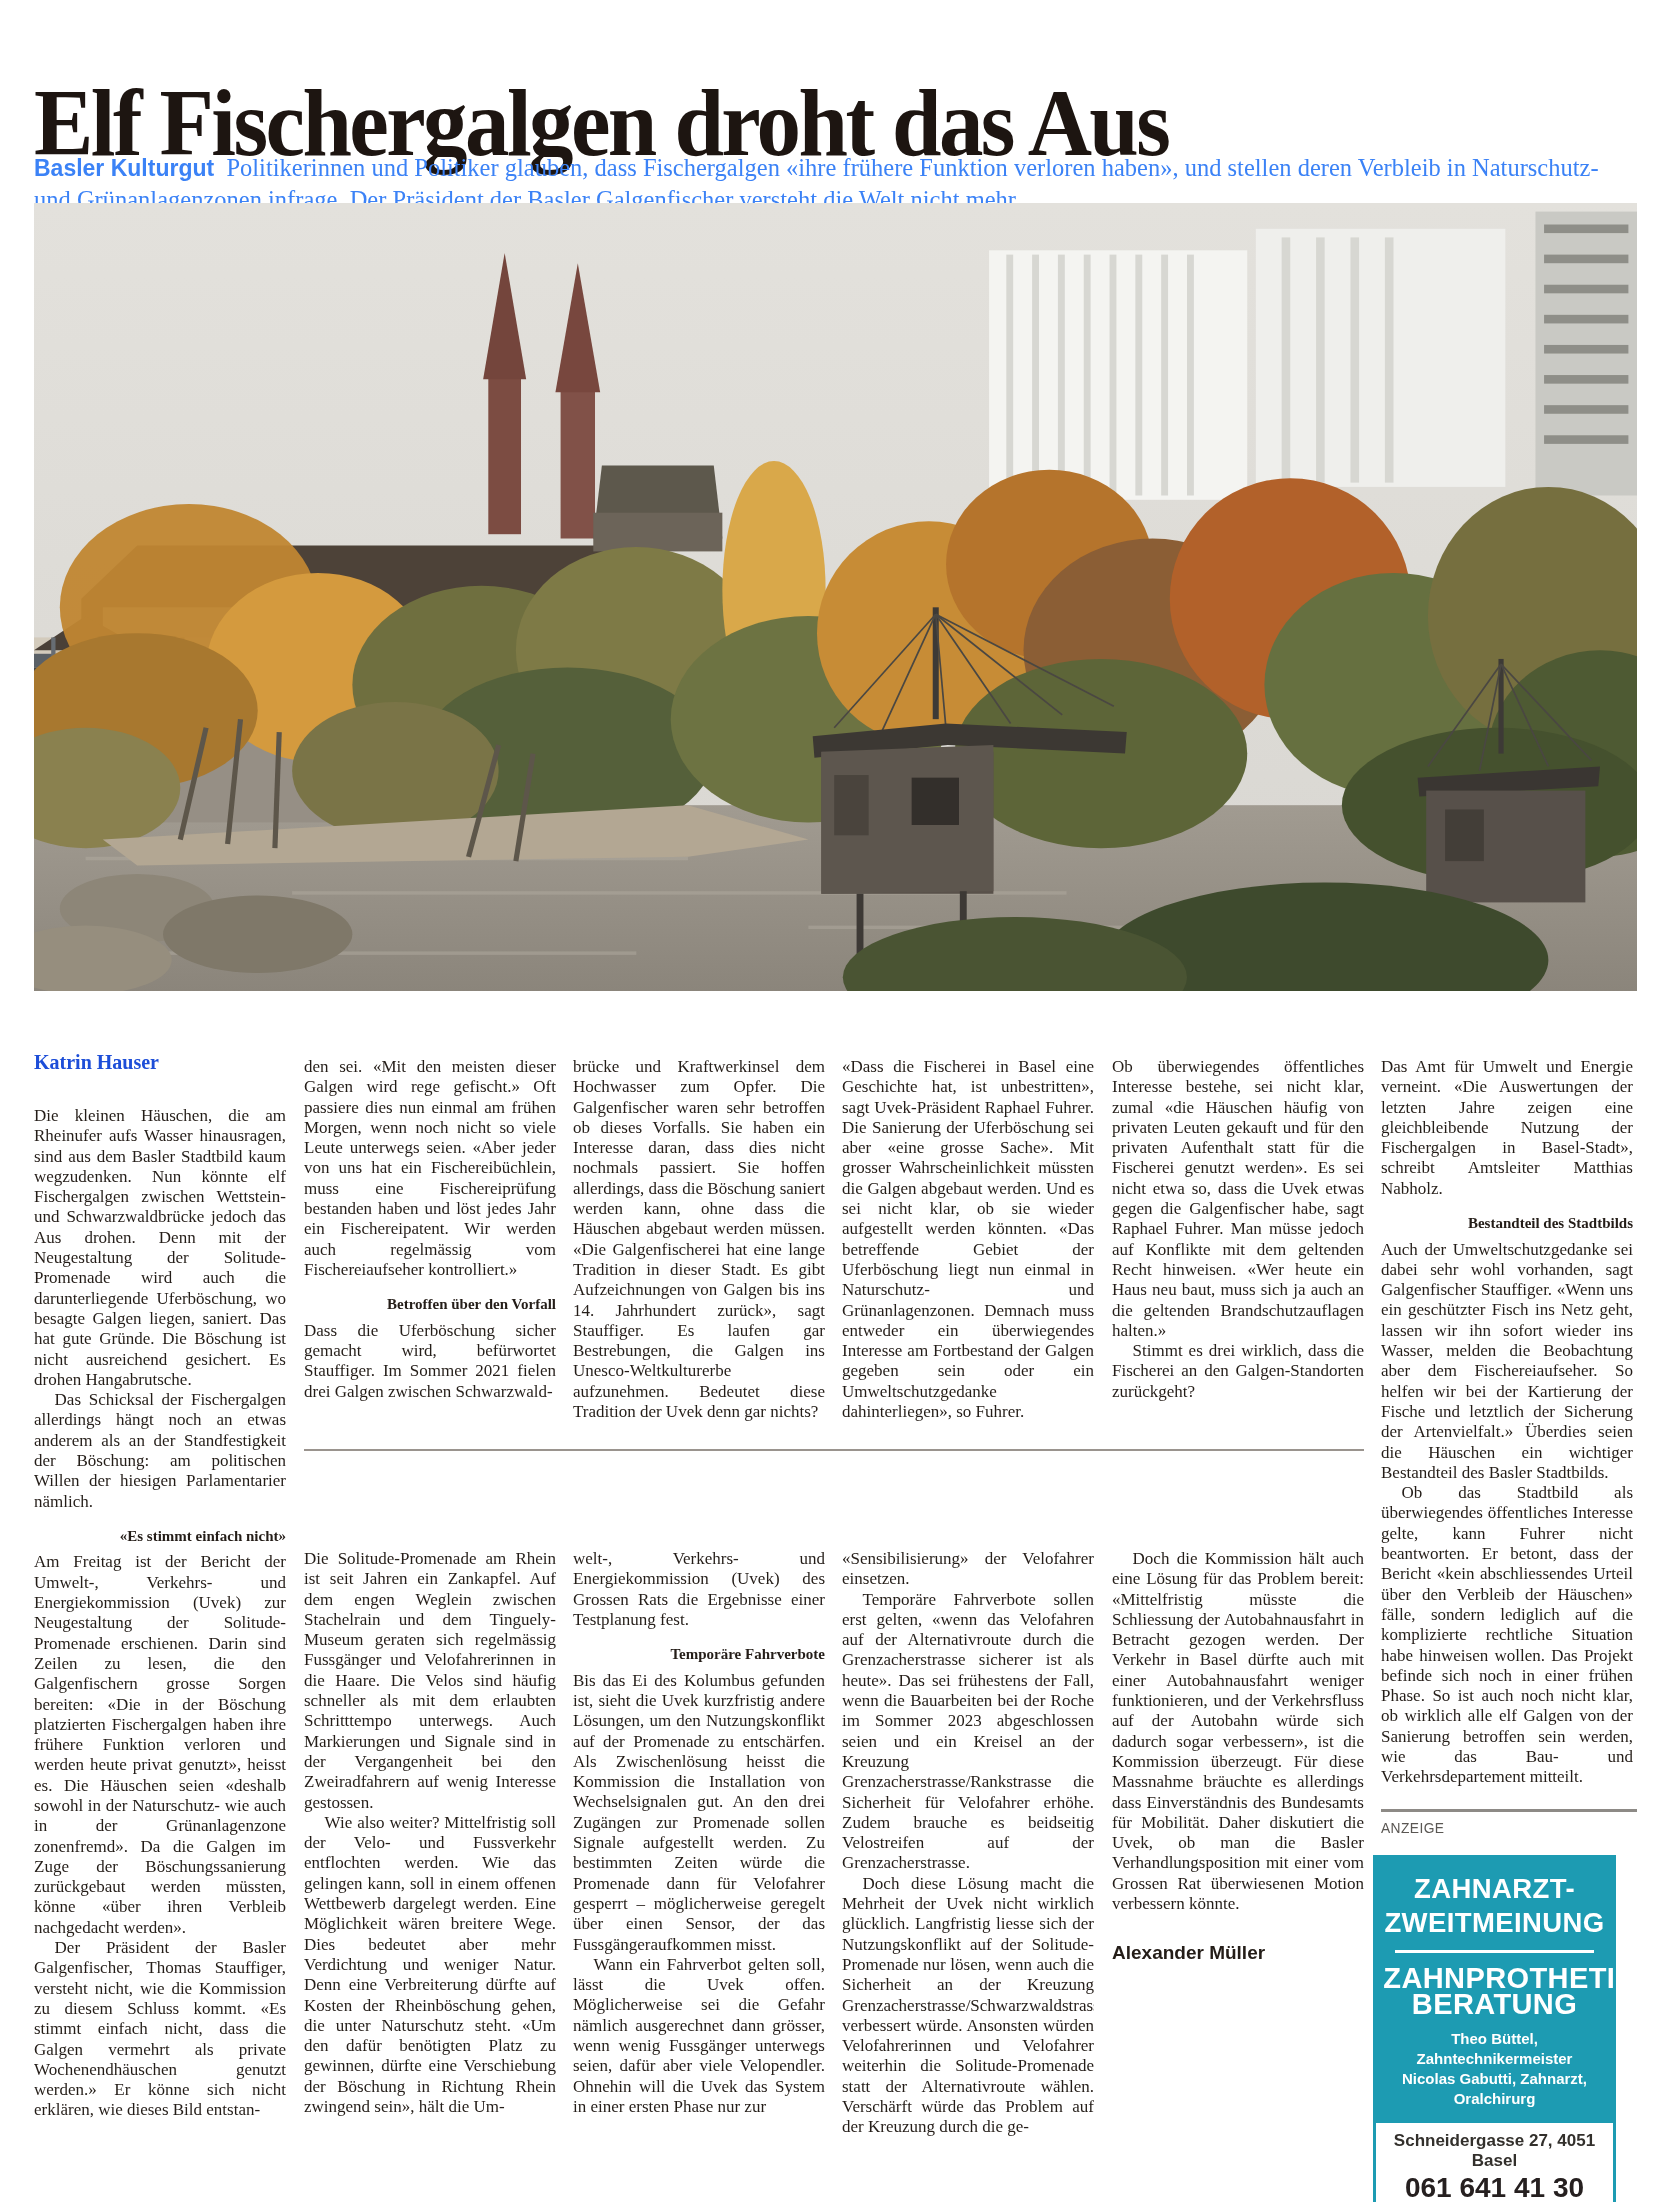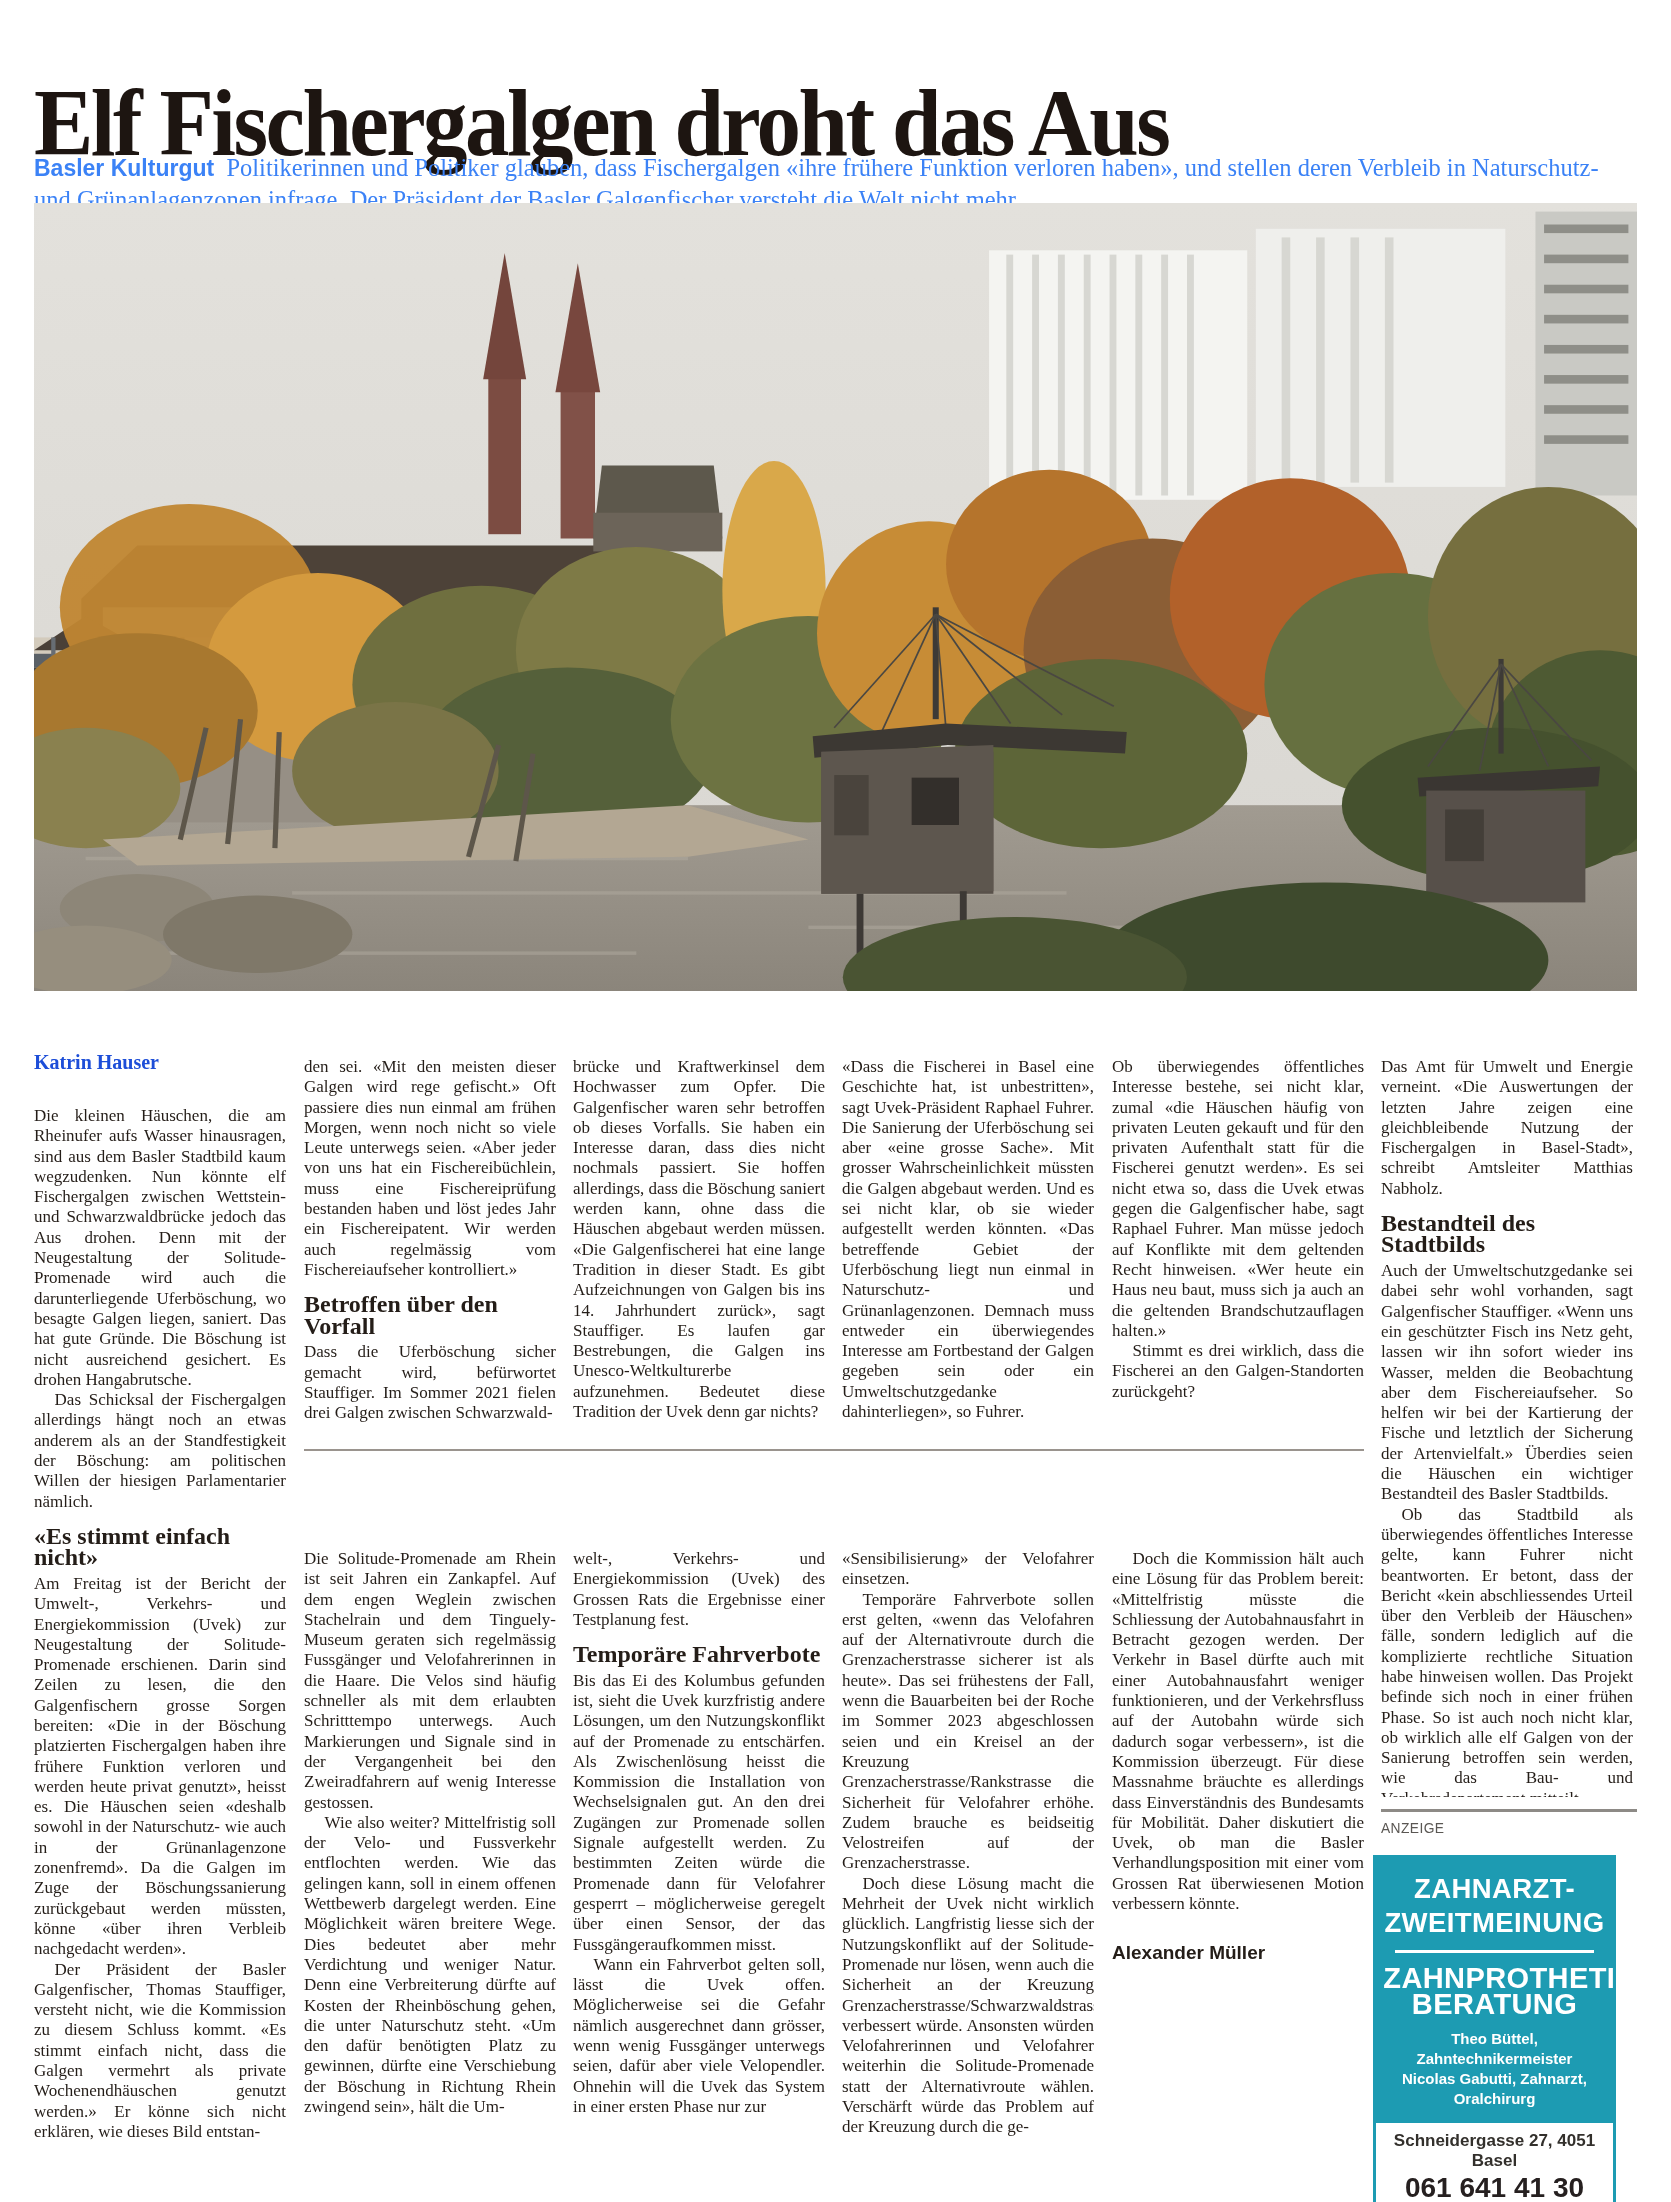--- a/index.html
+++ b/index.html
@@ -38,22 +38,22 @@
   }
   .credit{font-size:16px;color:#55514d;margin-left:8.6px;}
   
   .col{
     position:absolute;width:252px;overflow:hidden;
     font-size:17px;line-height:20.3px;text-align:justify;
   }
   .col p{margin:0;}
   .col p.ind{text-indent:20.6px;}
   .col h4{
-    margin:13.8px 0 5.2px 0;font-size:24px;line-height:21.5px;
-    font-family:"Liberation Serif",serif;font-weight:700;text-align:left;
+    margin:13.8px 0 5.2px 0;font-size:15px;line-height:21.5px;
+    font-family:"Liberation Serif",serif;font-weight:700;text-align:right;
   }
   .byline{
     position:absolute;font-family:Liberation Serif, serif;
     font-weight:700;font-size:20px;color:#1d4ed8;
   }
   .c1{left:34px;}  .c2{left:304px;} .c3{left:573px;}
   .c4{left:842px;} .c5{left:1112px;} .c6{left:1381px;}
   .a1{top:1057px;height:387px;}
   .a1tall{top:1106px;height:1067px;}
   .a1c6{top:1057px;height:740px;}

